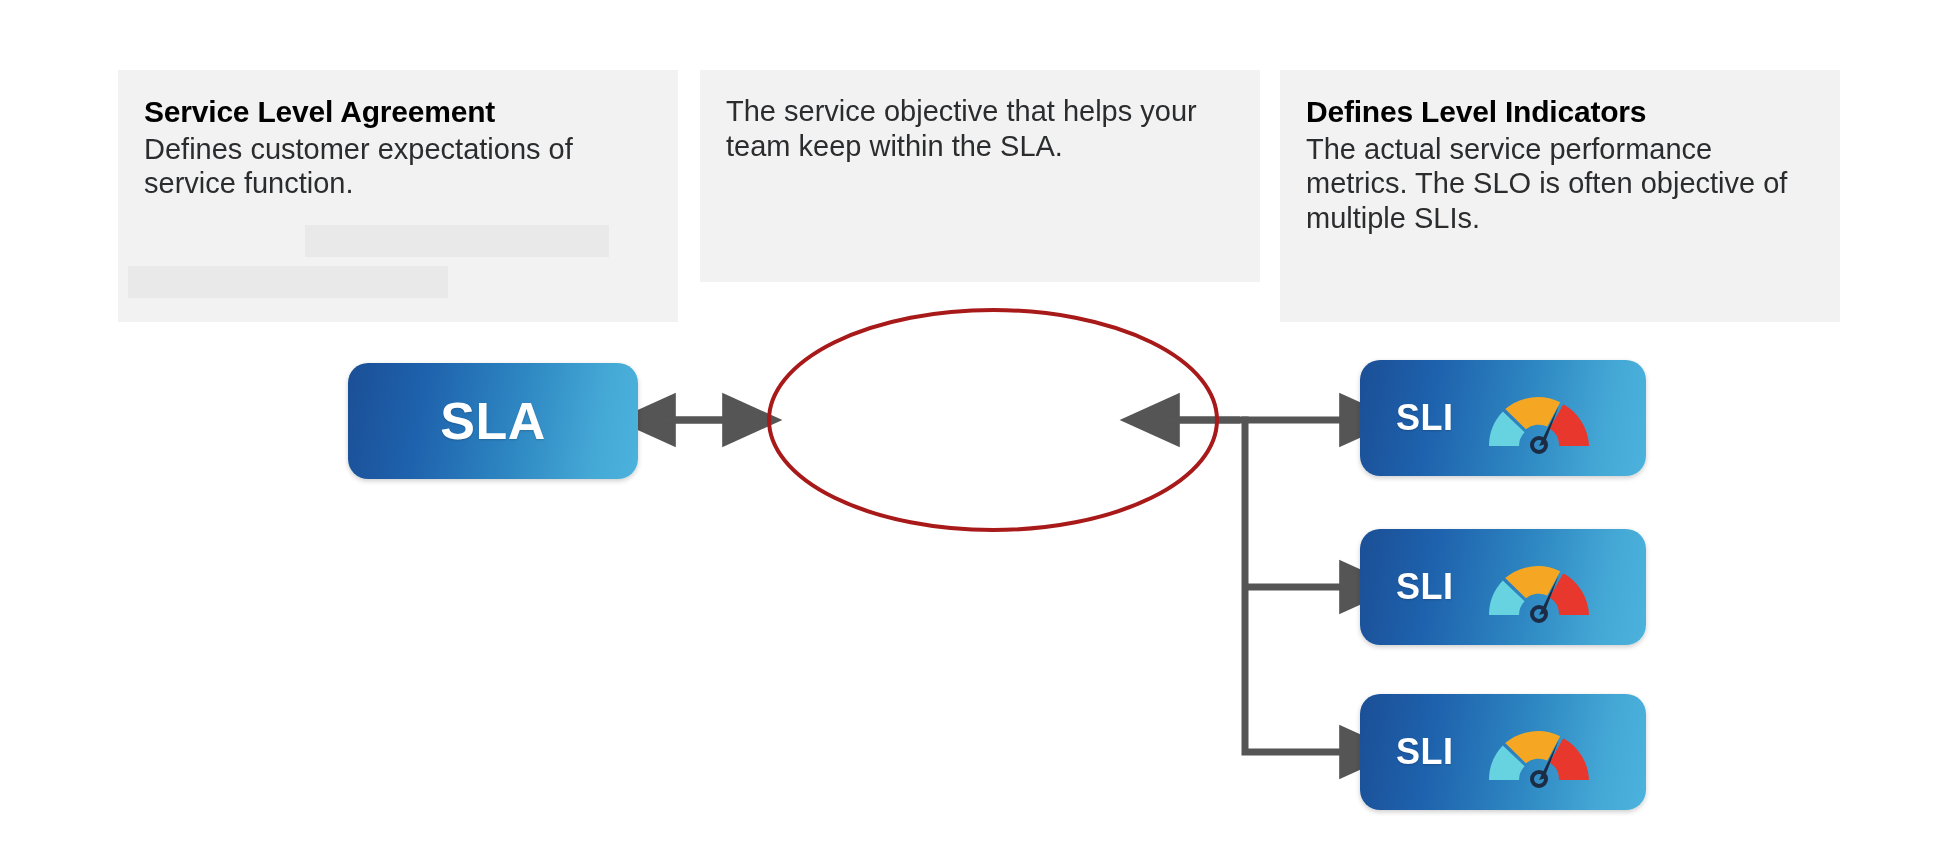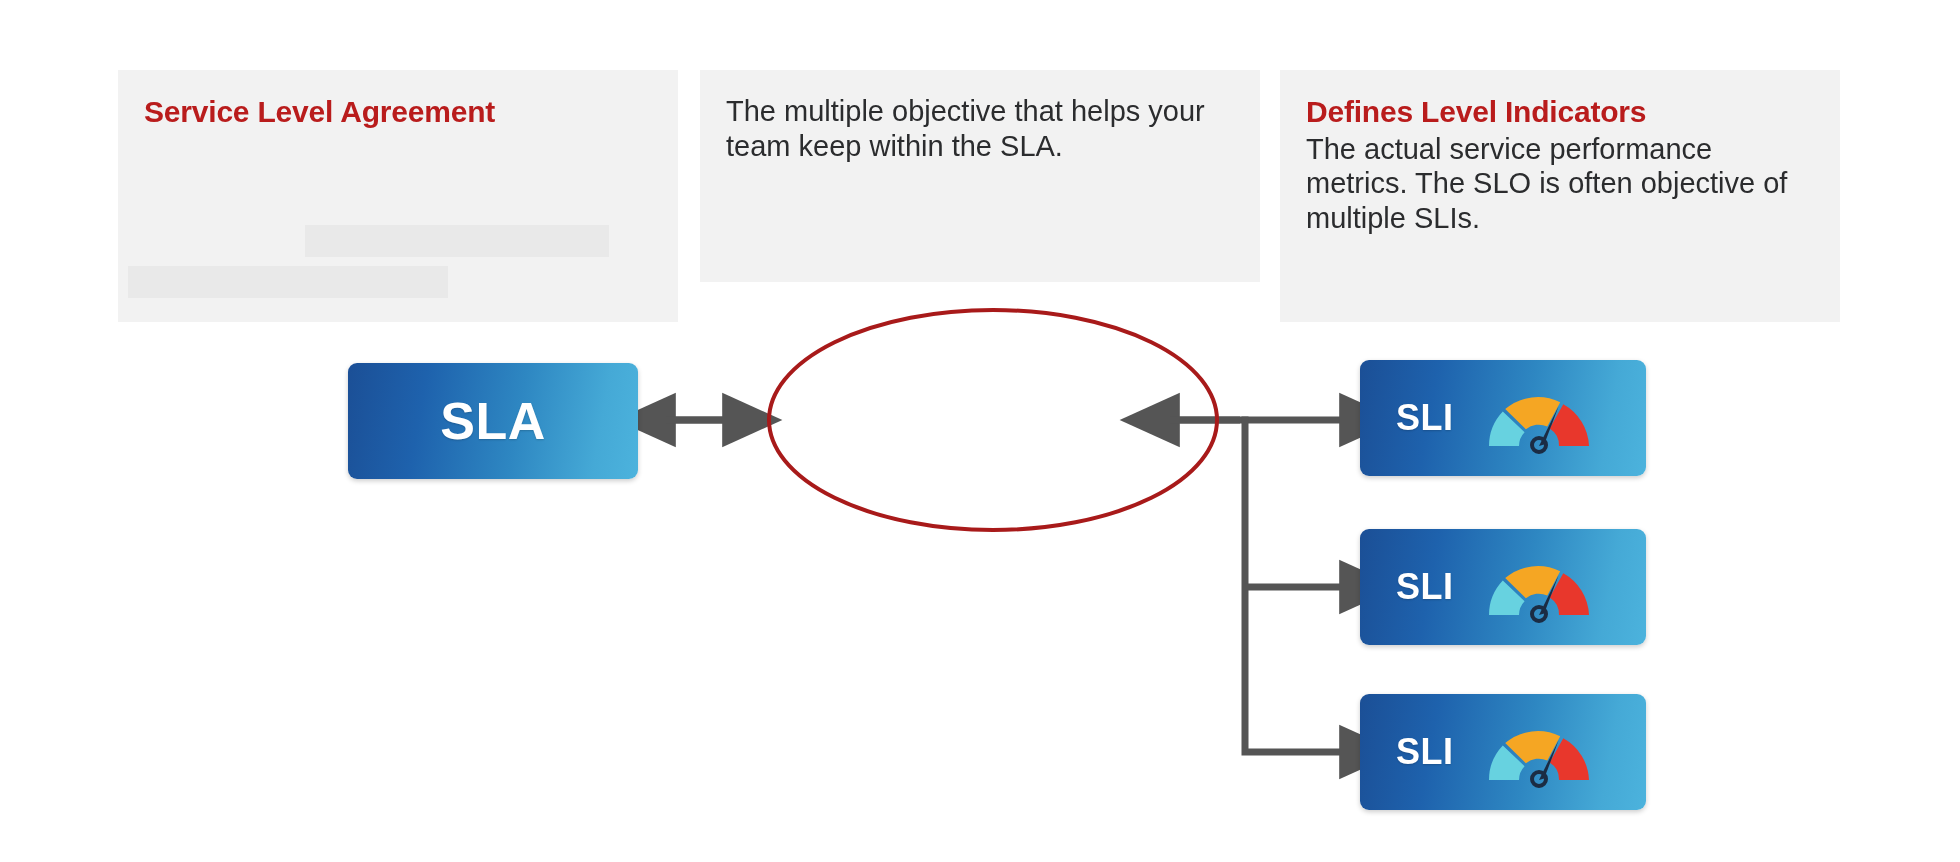--- a/index.html
+++ b/index.html
@@ -23,42 +23,42 @@
   
   .card {
     position: absolute;
     background: #f2f2f2;
     box-sizing: border-box;
     padding: 24px 26px 18px 26px;
   }
   .card-title {
     font-size: 30px;
     font-weight: bold;
-    color: #b91c1c;
+    color: #000000;
     line-height: 1.22;
     letter-spacing: -0.2px;
     margin: 0 0 1px 0;
     white-space: nowrap;
   }
   .card-body {
     font-size: 29px;
     font-weight: 400;
     color: #2b2c2e;
     line-height: 1.20;
     margin: 0;
   }
   .placeholder-bar {
     position: absolute;
     background: #e9e9e9;
   }
 
   
   .node {
     position: absolute;
-    border-radius: 9px;
+    border-radius: 20px;
     background: linear-gradient(100deg, #1b4f96 0%, #1e62ad 26%, #2e87c2 58%, #45a9d6 85%, #4cb3dd 100%);
     box-shadow: 0 2px 5px rgba(0,0,0,0.20);
     display: flex;
     align-items: center;
     box-sizing: border-box;
   }
   .node-label {
     color: #ffffff;
     font-weight: bold;
     font-size: 52px;
@@ -87,26 +87,27 @@
     pointer-events: none;
   }
 </style>
 </head>
 <body>
 
 <div id="stage">
 
   <div class="card" style="left:118px; top:70px; width:560px; height:252px;">
     <div class="card-title">Service Level Agreement</div>
+    <div class="card-body">Defines customer expectations of service function.</div>
     <div class="placeholder-bar" style="left:187px; top:155px; width:304px; height:32px;"></div>
     <div class="placeholder-bar" style="left:10px; top:196px; width:320px; height:32px;"></div>
   </div>
 
   <div class="card" style="left:700px; top:70px; width:560px; height:212px;">
-    <div class="card-body">The multiple objective that helps your team keep within the SLA.</div>
+    <div class="card-body">The service objective that helps your team keep within the SLA.</div>
   </div>
 
   <div class="card" style="left:1280px; top:70px; width:560px; height:252px;">
     <div class="card-title">Defines Level Indicators</div>
     <div class="card-body">The actual service performance metrics. The SLO is often objective of multiple SLIs.</div>
   </div>
 
   <svg id="wires" viewBox="0 0 1960 862">
     <defs>
       <marker id="arrowR" markerWidth="9" markerHeight="9" refX="1.4" refY="4.5" orient="auto" markerUnits="strokeWidth">

